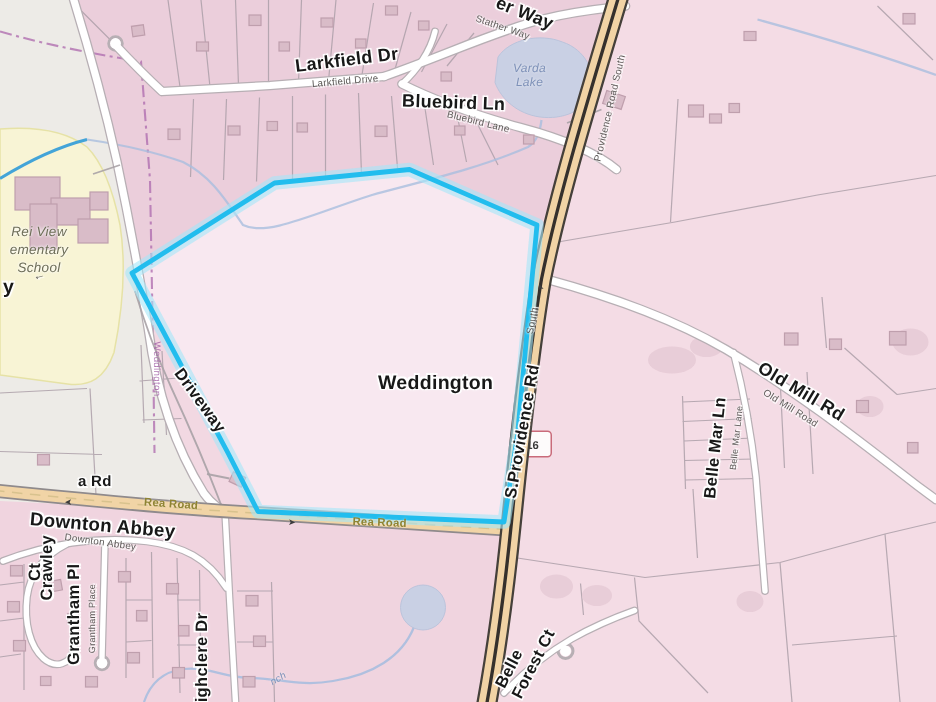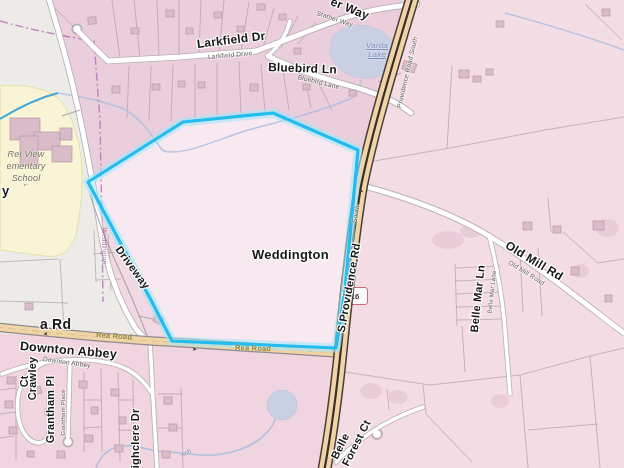--- a/index.html
+++ b/index.html
@@ -210,39 +210,39 @@
     <polygon points="183,122 273,113 358,150 345,290 336,348 172,341 152,302 88,182" fill="none" stroke="var(--selection)" stroke-width="3.2" stroke-linejoin="round"></polygon>
   </svg>
 
   <div id="labels">
       <span class="lbl b" style="left: 331px; top: -5px; font-size: 12px; transform: rotate(22deg);">er Way</span>
       <span class="lbl s" style="left: 317px; top: 9px; font-size: 6.5px; transform: rotate(19deg);">Stather Way</span>
       <span class="lbl b" style="left: 197px; top: 38px; font-size: 12px; transform: rotate(-7deg);">Larkfield Dr</span>
       <span class="lbl s" style="left: 208px; top: 53px; font-size: 6.5px; transform: rotate(-5deg);">Larkfield Drive</span>
       <span class="lbl b" style="left: 268px; top: 61px; font-size: 12px; transform: rotate(2deg);">Bluebird Ln</span>
       <span class="lbl s" style="left: 298px; top: 73px; font-size: 6.5px; transform: rotate(14deg);">Bluebird Lane</span>
-      <span class="lbl water" style="left: 356px; top: 41px; font-size: 8px; width: 42px; text-decoration: underline;">Varda
+      <span class="lbl water" style="left: 332px; top: 41px; font-size: 8px; width: 42px;">Varda
 Lake</span>
       <span class="lbl s" style="left: 399px; top: 104px; font-size: 6.5px; transform: rotate(-77deg);">Providence Road South</span>
       <span class="lbl b" style="left: 341px; top: 326px; font-size: 11px; transform: rotate(-80deg);">S.Providence Rd</span>
       <span class="lbl s" style="left: 354px; top: 219px; font-size: 6.5px; transform: rotate(-80deg);">South</span>
       <span class="lbl b" style="left: 506px; top: 238px; font-size: 12px; transform: rotate(31deg);">Old Mill Rd</span>
       <span class="lbl s" style="left: 509px; top: 258px; font-size: 6.5px; transform: rotate(32deg);">Old Mill Road</span>
       <span class="lbl b" style="left: 474px; top: 326px; font-size: 11px; transform: rotate(-84deg);">Belle Mar Ln</span>
       <span class="lbl s" style="left: 490px; top: 310px; font-size: 6px; transform: rotate(-84deg);">Belle Mar Lane</span>
       <span class="lbl b" style="left: 334px; top: 452px; font-size: 11px; transform: rotate(-63deg);">Belle</span>
       <span class="lbl b" style="left: 345px; top: 459px; font-size: 11px; transform: rotate(-63deg);">Forest Ct</span>
       <span class="lbl b" style="left: 252px; top: 248px; font-size: 13px;">Weddington</span>
       <span class="lbl b" style="left: 118px; top: 241px; font-size: 11px; transform: rotate(54deg);">Driveway</span>
       <span class="lbl purple" style="left: 104px; top: 224px; font-size: 6.5px; transform: rotate(90deg);">Weddington</span>
       <span class="lbl b" style="left: 20px; top: 339px; font-size: 12.5px; transform: rotate(5deg);">Downton Abbey</span>
       <span class="lbl s" style="left: 43px; top: 355px; font-size: 6.5px; transform: rotate(8deg);">Downton Abbey</span>
       <span class="lbl road" style="left: 96px; top: 331px; font-size: 7.5px; transform: rotate(4deg);">Rea Road</span>
       <span class="lbl road" style="left: 235px; top: 344px; font-size: 7.5px; transform: rotate(2deg);">Rea Road</span>
-      <span class="lbl b" style="left: 0px; top: 316px; font-size: 14px; padding-left: 40px;">a Rd</span>
+      <span class="lbl b" style="left: 12px; top: 316px; font-size: 10px; padding-left: 40px;">a Rd</span>
       <span class="lbl b" style="left: 2px; top: 184px; font-size: 13px;">y</span>
       <span class="lbl school" style="left: -16px; top: 148px; font-size: 9px; width: 84px;">Rei View
 ementary
 School</span>
       <span class="lbl s" style="left: 22px; top: 180px; font-size: 8px; transform: rotate(-15deg);">←</span>
       <span class="lbl water" style="left: 181px; top: 452px; font-size: 6.5px; transform: rotate(-30deg);">nch</span>
       <span class="lbl b" style="left: 32px; top: 394px; font-size: 11px; transform: rotate(-90deg);">Crawley</span>
       <span class="lbl b" style="left: 24px; top: 381px; font-size: 11px; transform: rotate(-90deg);">Ct</span>
       <span class="lbl b" style="left: 50px; top: 437px; font-size: 11px; transform: rotate(-90deg);">Grantham Pl</span>
       <span class="lbl s" style="left: 63px; top: 432px; font-size: 6px; transform: rotate(-90deg);">Grantham Place</span>

